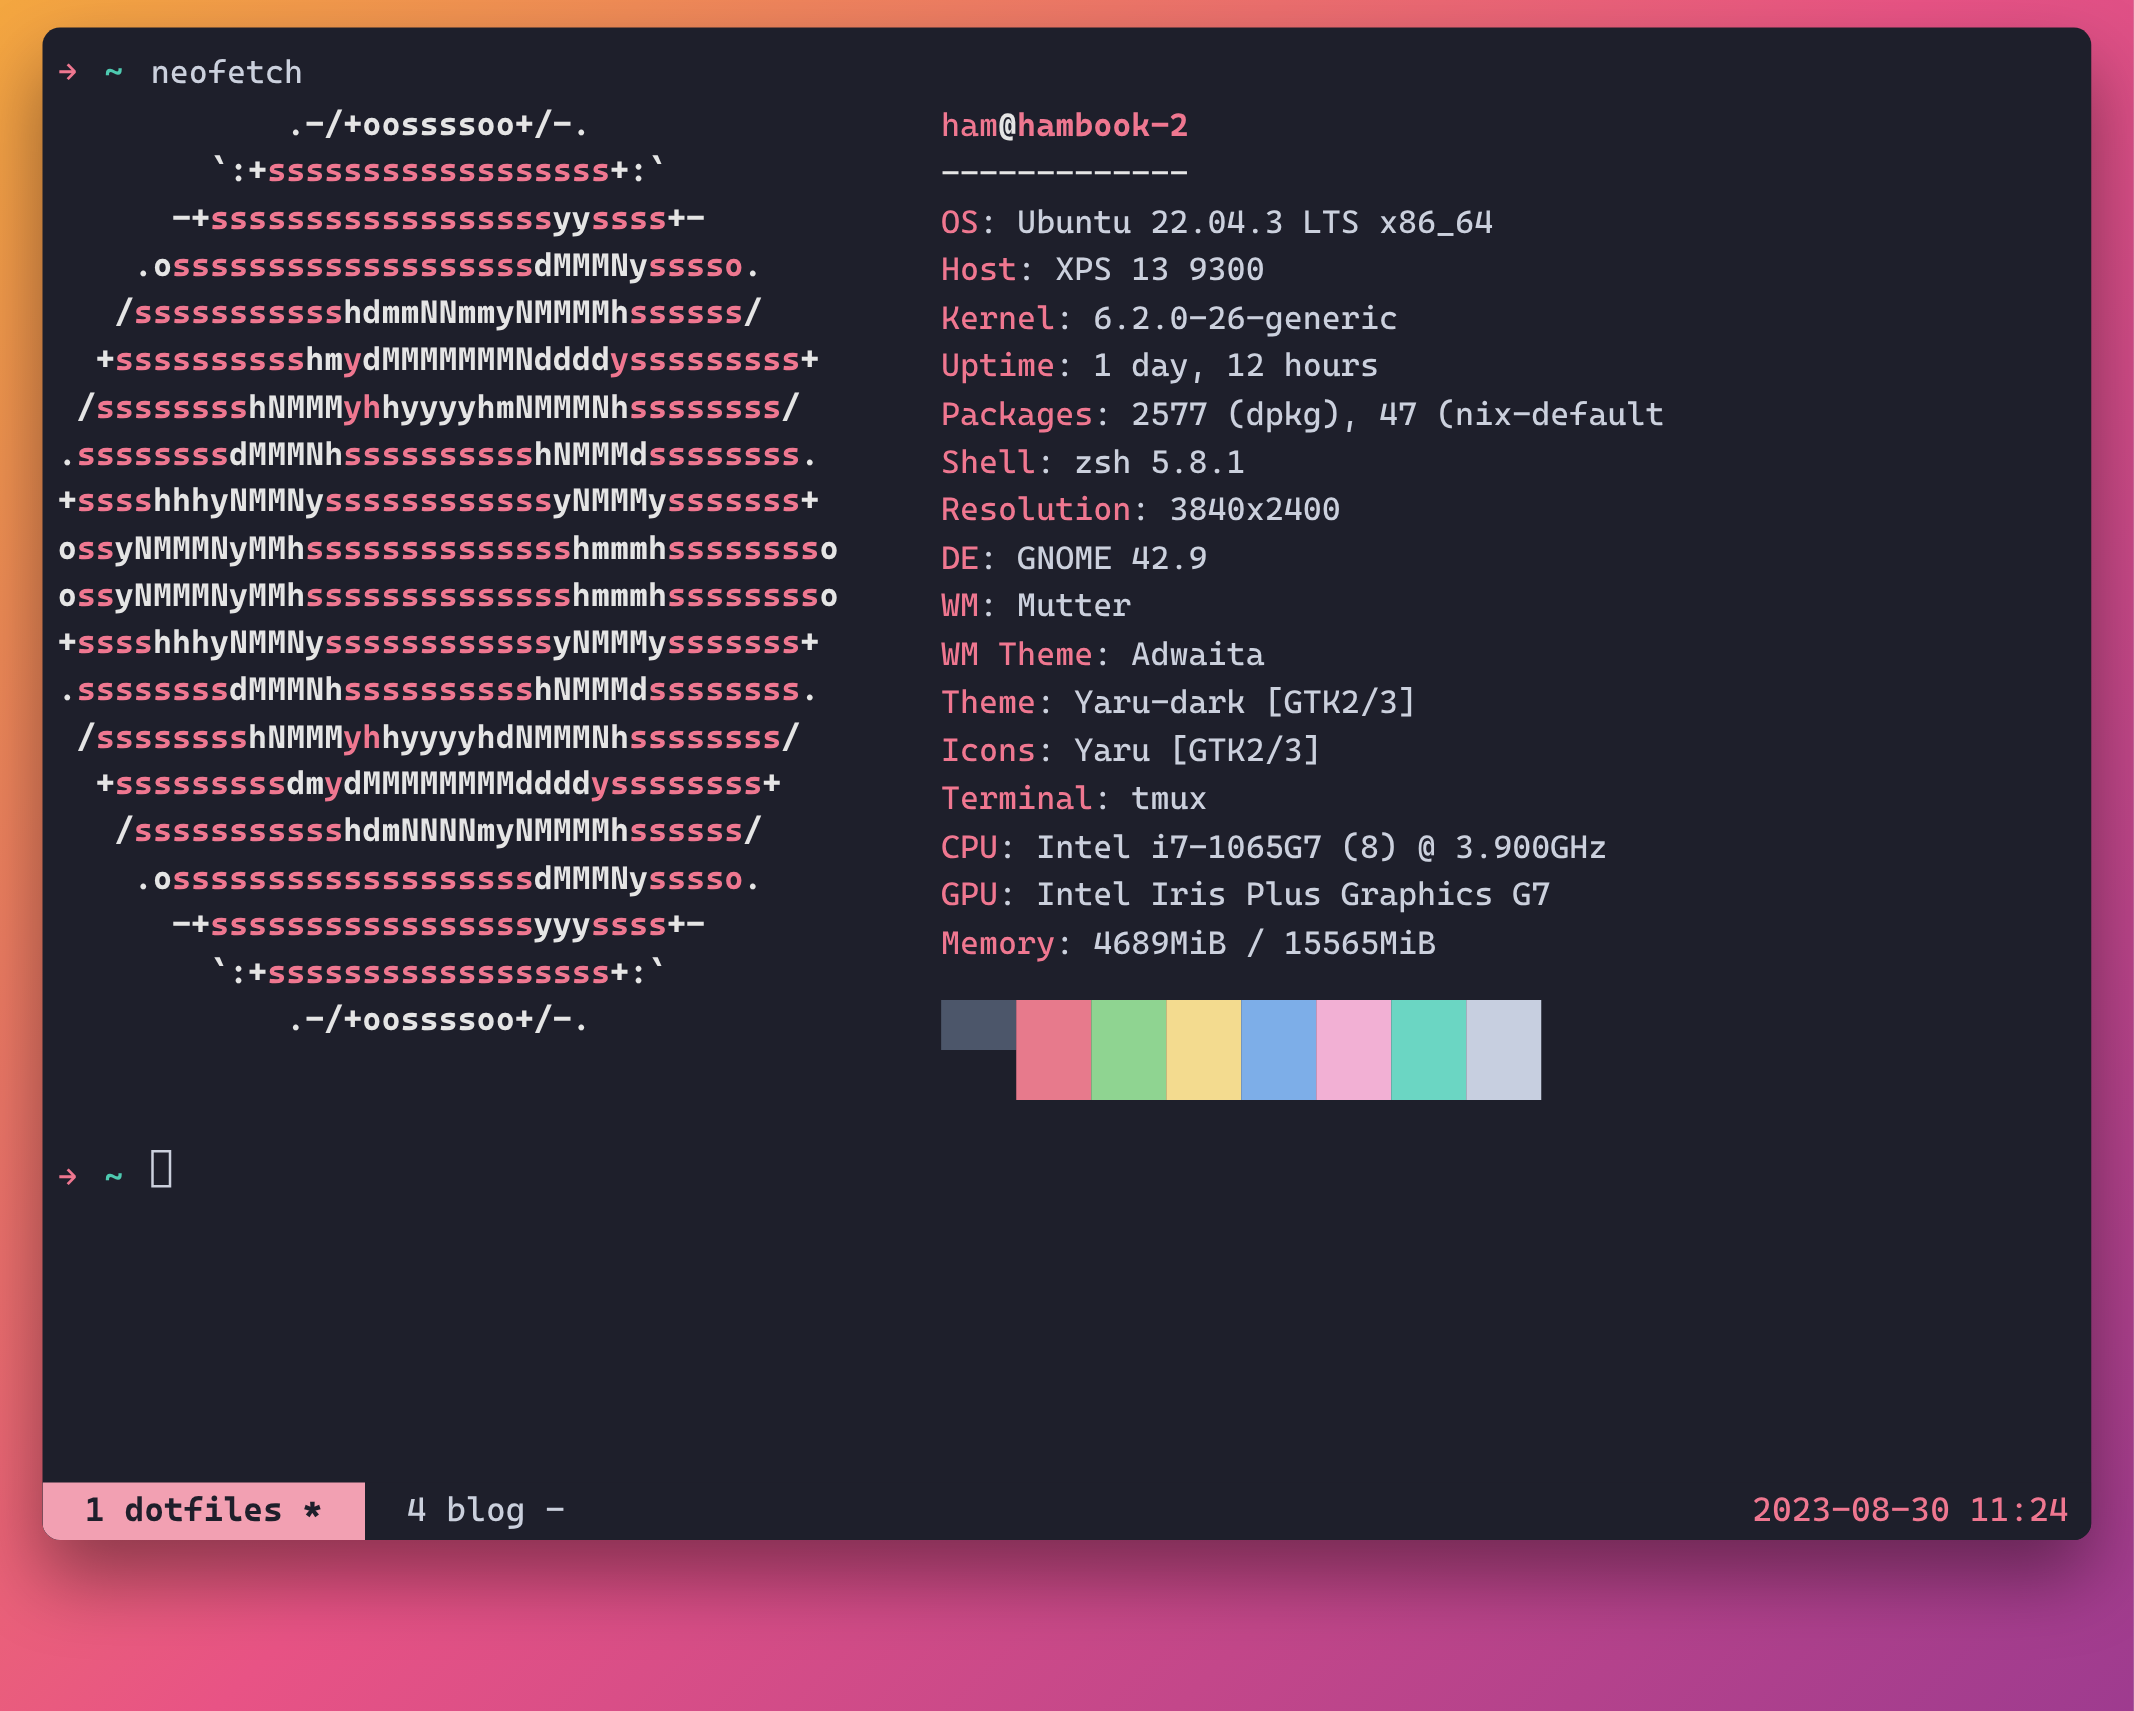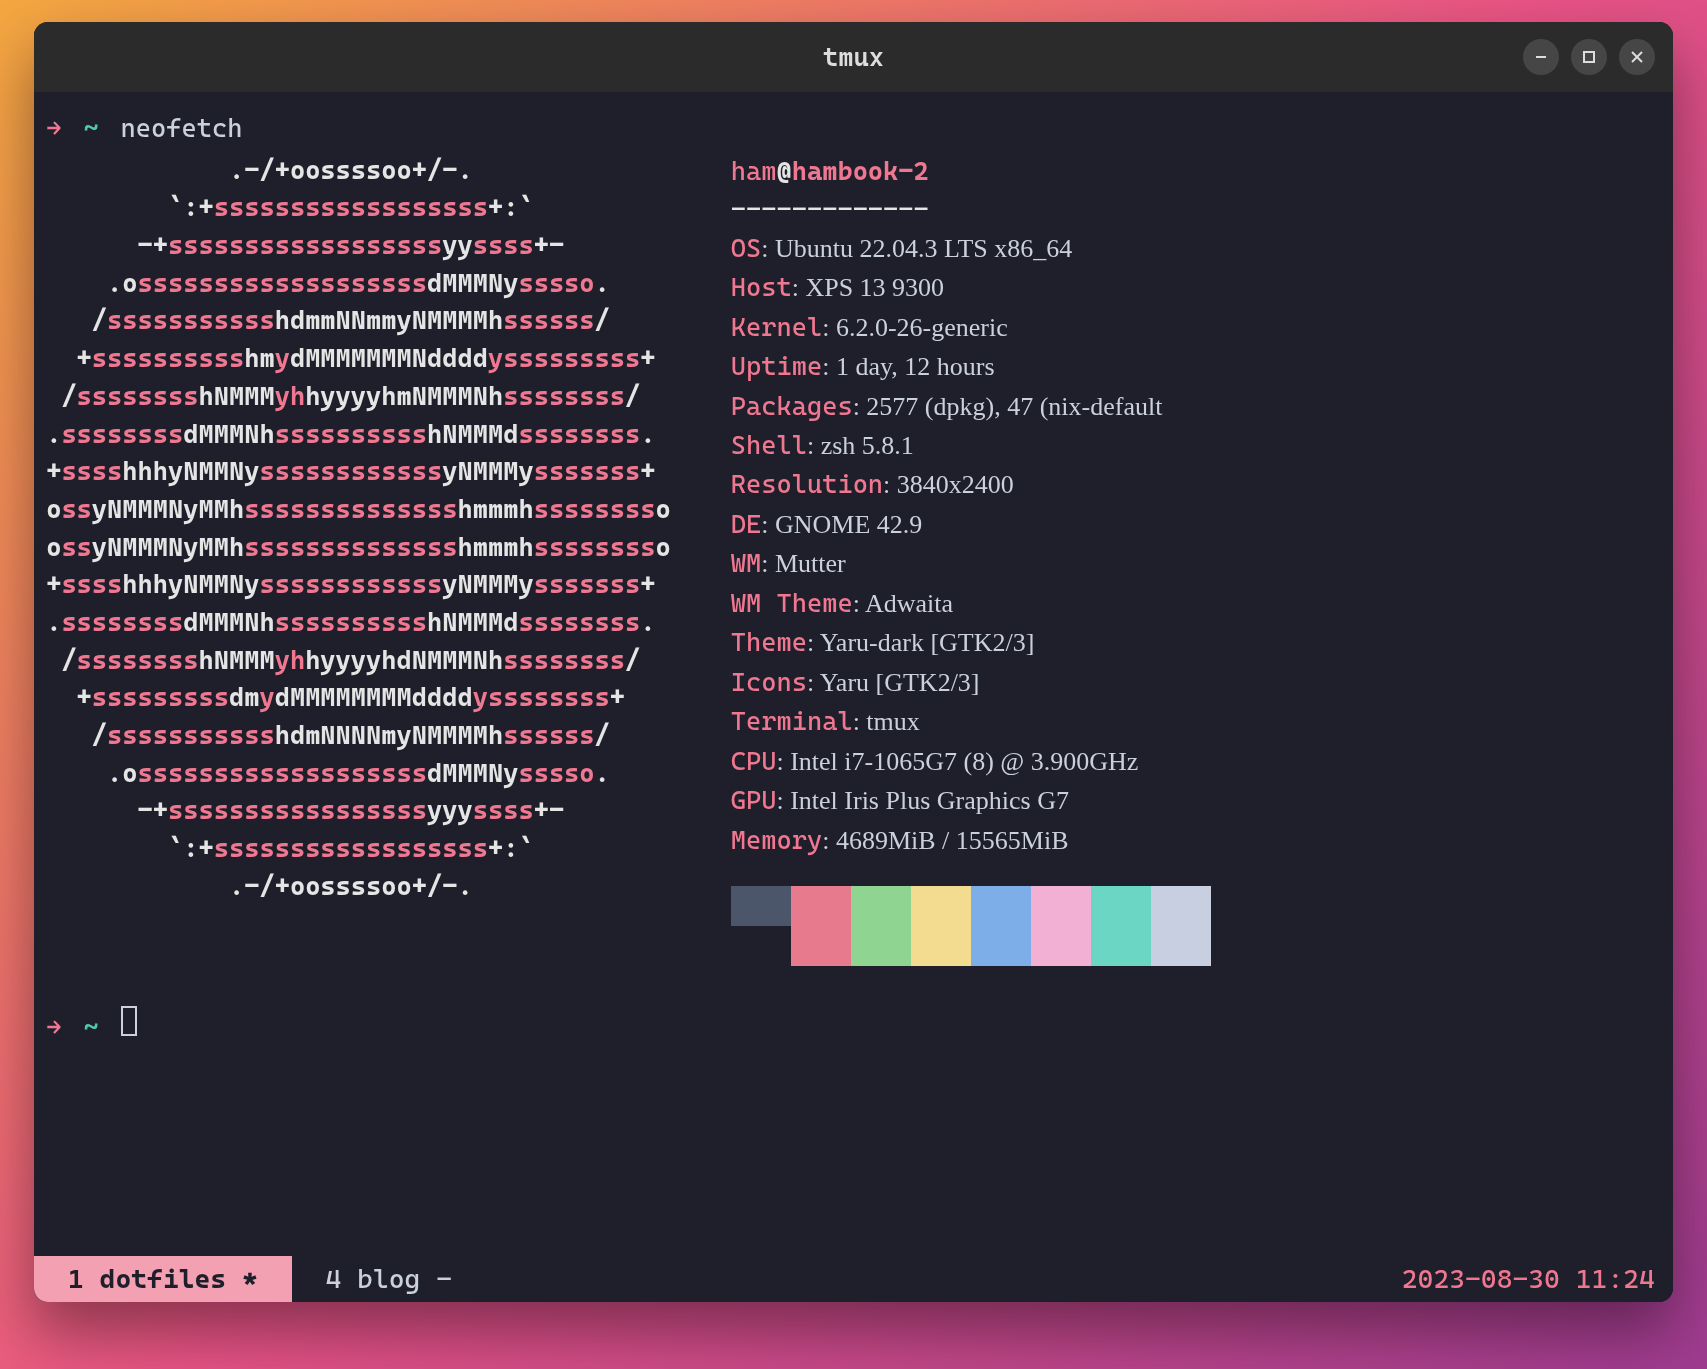--- a/index.html
+++ b/index.html
@@ -72,35 +72,35 @@
     display:flex;gap:22px;align-items:baseline;white-space:pre;
   }
   .arrow{color:var(--pink);}
   .tilde{color:var(--teal);}
   .cmd{color:var(--term-fg);}
   .cursor{
     display:inline-block;width:16px;height:30px;border:2px solid var(--term-fg);
     vertical-align:-5px;
   }
   .neofetch{
-    display:flex;gap:60px;align-items:flex-start;margin-top:4px;
+    display:flex;gap:82px;align-items:flex-start;margin-top:4px;
   }
   .ascii{
     white-space:pre;letter-spacing:0;
   }
   .ascii .p{color:var(--pink);font-weight:700;}
   .ascii .w{color:var(--white);font-weight:700;}
   .info{
     white-space:pre;line-height:1.48;
   }
   .info .key{color:var(--pink);font-weight:400;}
   .info .at{color:var(--white);font-weight:700;}
   .info .hostname{color:var(--pink);font-weight:700;}
   .info .dashline{color:var(--white);}
-  .info .val{color:var(--term-fg);font-family:Liberation Serif, serif;}
+  .info .val{color:var(--term-fg);}
   .palette{
     display:flex;flex-direction:column;margin-top:26px;
   }
   .palette-row{display:flex;height:40px;}
   .sw{width:60px;height:40px;}
   .statusbar{
     position:absolute;bottom:0;left:0;right:0;
     height:46px;background:var(--term-bg);
     display:flex;align-items:center;
     font-size:27px;line-height:46px;
@@ -113,41 +113,20 @@
   .tab.active{
     background:var(--statusbar-active-bg);
     color:var(--statusbar-active-fg);font-weight:700;
   }
   .statusbar .clock{margin-left:auto;color:var(--pink);}
 </style>
 </head>
 <body>
 
 <div class="window">
-  <div class="titlebar">
-    <span class="title">tmux</span>
-    <div class="titlebar-controls">
-      <div class="wc">
-        <svg viewBox="0 0 16 16">
-            <line x1="3" y1="8" x2="13" y2="8"></line>
-          </svg>
-      </div>
-      <div class="wc">
-        <svg viewBox="0 0 16 16">
-            <rect x="3" y="3" width="10" height="10"></rect>
-          </svg>
-      </div>
-      <div class="wc">
-        <svg viewBox="0 0 16 16">
-            <line x1="3" y1="3" x2="13" y2="13"></line>
-            <line x1="13" y1="3" x2="3" y2="13"></line>
-          </svg>
-      </div>
-    </div>
-  </div>
 
   <div class="terminal">
 
     <div class="prompt-line">
       <span class="arrow">→</span>
       <span class="tilde">~</span>
       <span class="cmd">neofetch</span>
     </div>
 
     <div class="neofetch">

